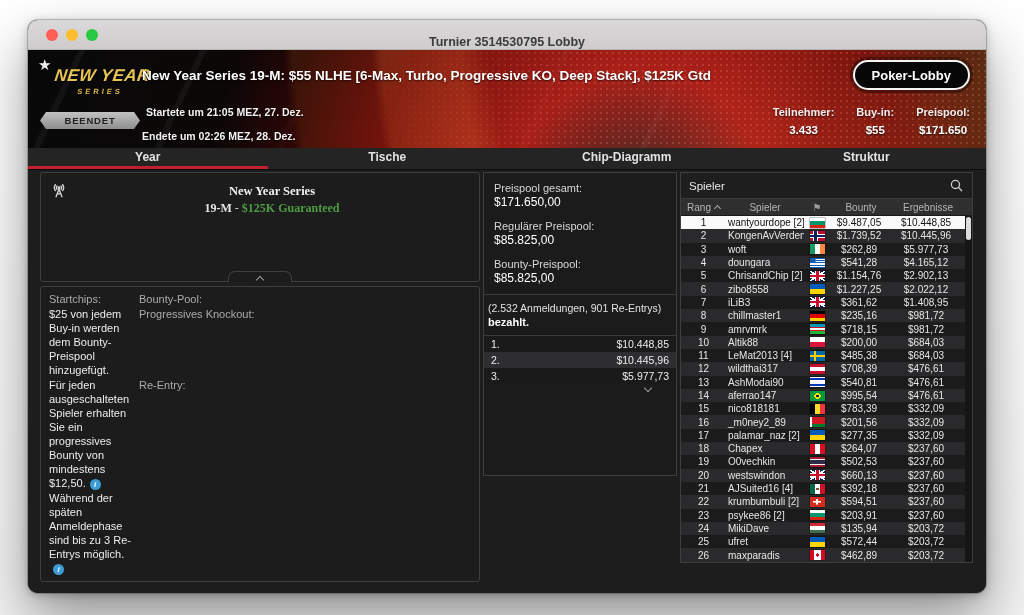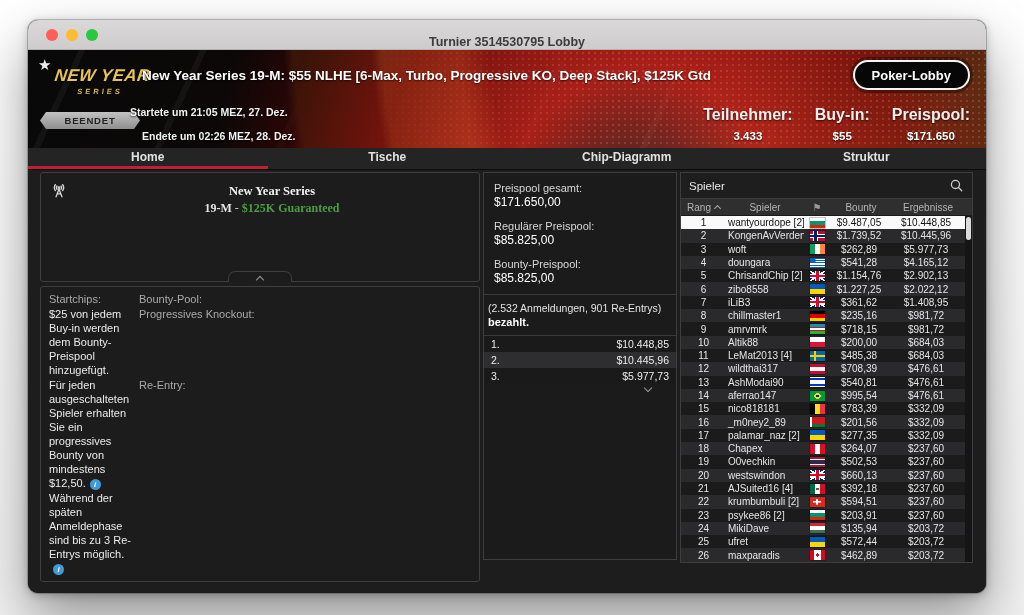--- a/index.html
+++ b/index.html
@@ -37,28 +37,28 @@
   .nylogo { left:26px; top:16px; transform:skewX(-8deg); text-align:center; }
   .nylogo .l1 { font-size:17px; font-weight:900; font-style:italic; letter-spacing:.5px;
     color:#e7c454; text-shadow:0 1px 2px rgba(0,0,0,.8); white-space:nowrap; }
   .nylogo .l2 { font-size:7.5px; font-weight:700; letter-spacing:3px; color:#d9b848; margin-top:1px; }
   .ribbon { left:12px; top:62px; width:100px; height:17px; display:flex; align-items:center; justify-content:center;
     background:linear-gradient(#c2c2c2,#8e8e8e);
     clip-path:polygon(6% 0, 94% 0, 100% 50%, 94% 100%, 6% 100%, 0 50%);
     font-size:9.5px; font-weight:700; letter-spacing:.8px; color:#222; }
   .btitle { left:114px; top:18px; width:620px; font-size:13.5px; font-weight:700; color:#fff;
     text-shadow:0 1px 2px rgba(0,0,0,.7); }
-  .bdate1 { left:102px; top:56px; } .bdate2 { left:114px; top:80px; }
+  .bdate1 { left:118px; top:56px; } .bdate2 { left:114px; top:80px; }
   .bdate1,.bdate2 { font-size:10.5px; font-weight:600; color:#f2f2f2; text-shadow:0 1px 2px rgba(0,0,0,.7); }
   .lobby-btn { right:16px; top:10px; height:30px; padding:0 17px; border-radius:16px;
     background:#070707; border:2px solid #f4f4f4; color:#fff; font-size:13px; font-weight:700;
     display:flex; align-items:center; cursor:pointer; box-shadow:0 0 0 3px rgba(0,0,0,.35); }
   .bstats { right:16px; top:56px; display:flex; gap:22px; }
   .bstat { display:flex; flex-direction:column; align-items:center; gap:6px; }
-  .bstat .lbl { font-size:16px; font-weight:700; color:#f6eded; text-shadow:0 1px 2px rgba(0,0,0,.7); }
+  .bstat .lbl { font-size:11px; font-weight:700; color:#f6eded; text-shadow:0 1px 2px rgba(0,0,0,.7); }
   .bstat .val { font-size:11.5px; font-weight:700; color:#fff; text-shadow:0 1px 2px rgba(0,0,0,.7); }
 
   
   .tabbar { height:22px; background:#242424; display:flex; border-bottom:1px solid #0c0c0c; }
   .tab { flex:1; display:flex; align-items:center; justify-content:center; font-size:12px; font-weight:700;
     color:#e2e2e2; cursor:pointer; border-bottom:3px solid transparent; }
   .tab.active { border-bottom-color:#c41f2c; }
 
   
   .main { position:absolute; top:150px; left:0; right:0; bottom:0; background:#1d1d1d; }
@@ -78,21 +78,21 @@
   .chev.down { transform:rotate(45deg); }
 
   .details { position:absolute; left:12px; top:116px; width:440px; min-height:76px; padding:5px 8px 6px;
     display:grid; grid-template-columns:86px 1fr; column-gap:4px; row-gap:1px; font-size:11px; line-height:14px; }
   .details .dlbl { color:#ababab; }
   .details .dval { color:#ececec; }
   .info-i { display:inline-block; width:11px; height:11px; border-radius:50%; background:#3d9bd6; color:#fff;
     font-size:8px; font-weight:700; font-style:italic; text-align:center; line-height:11px; margin-left:4px; cursor:pointer; }
 
   
-  .midpanel { position:absolute; left:455px; top:2px; width:194px; height:388px; background:#1b1b1b;
+  .midpanel { position:absolute; left:455px; top:2px; width:194px; height:304px; background:#1b1b1b;
     border:1px solid #3e3e3e; }
   .ppblock { padding:8px 10px 6px; }
   .pp-lbl { font-size:11px; color:#d8d8d8; line-height:14px; max-width:110px; }
   .pp-val { font-size:12px; color:#fff; line-height:15px; margin-bottom:9px; }
   .entries { border-top:1px solid #3a3a3a; padding:6px 4px; text-align:left; }
   .entries .e1 { font-size:10.5px; color:#e3e3e3; line-height:14px; }
   .entries .e2 { font-size:11px; font-weight:700; color:#fff; line-height:14px; }
   .places { border-top:1px solid #3a3a3a; }
   .place-row { height:16px; display:flex; align-items:center; justify-content:space-between;
     padding:0 7px; font-size:10.5px; color:#ececec; background:#1a1a1a; }
@@ -209,21 +209,21 @@
           <div class="val">$55</div>
         </div>
         <div class="bstat">
           <div class="lbl">Preispool:</div>
           <div class="val">$171.650</div>
         </div>
       </div>
   </div>
 
   <div class="tabbar">
-      <div class="tab active">Home</div>
+      <div class="tab active">Year</div>
       <div class="tab">Tische</div>
       <div class="tab">Chip-Diagramm</div>
       <div class="tab">Struktur</div>
     </div>
 
   <div class="main">
 
     <div class="announce box">
       <span class="bcast">
         <svg width="20" height="20" viewBox="0 0 24 24" fill="none" stroke="#d8d8d8" stroke-width="1.6" stroke-linecap="round">

